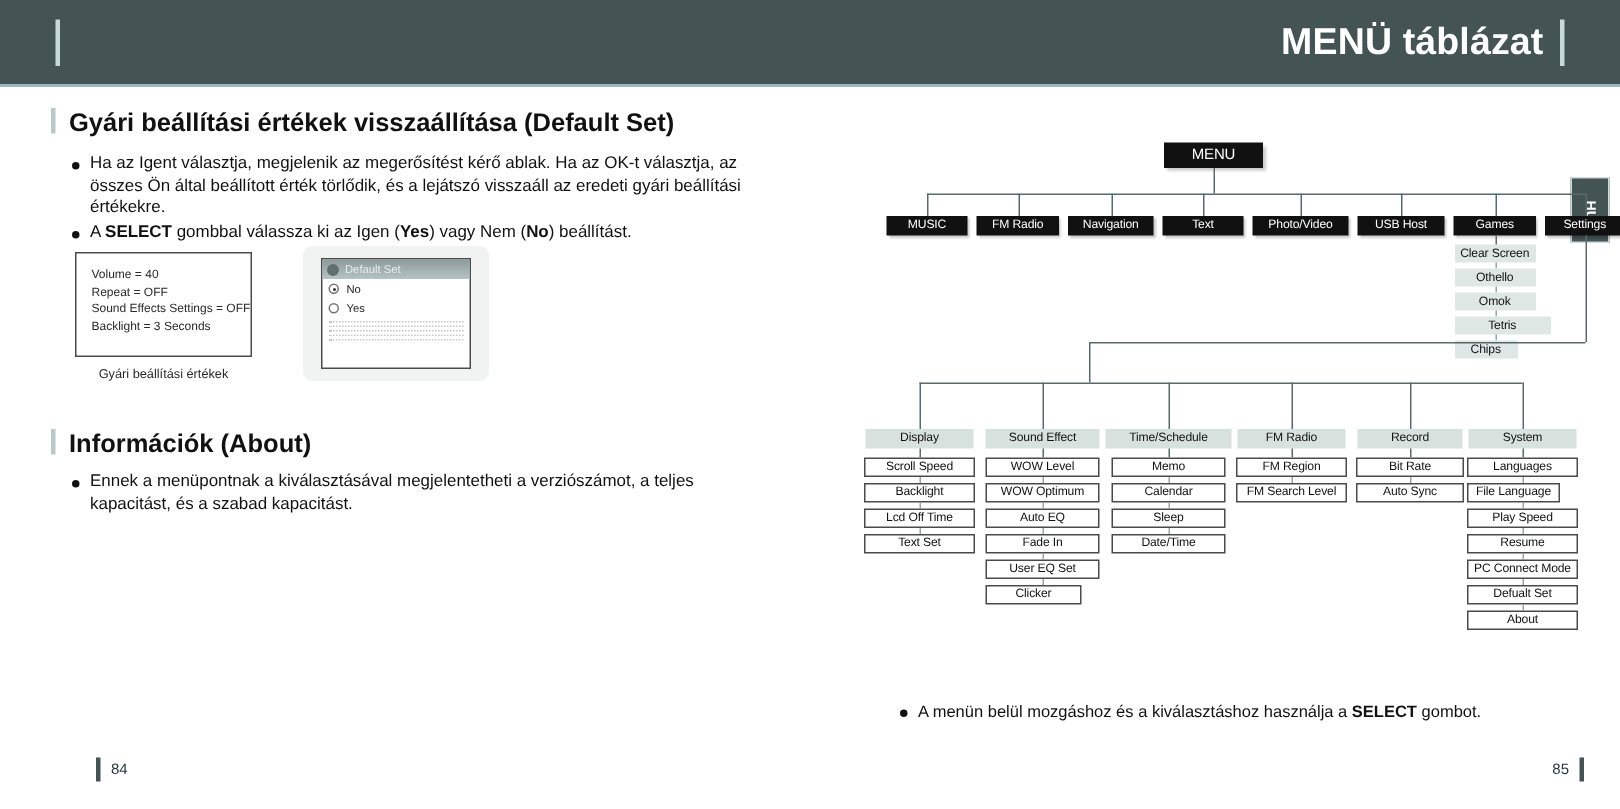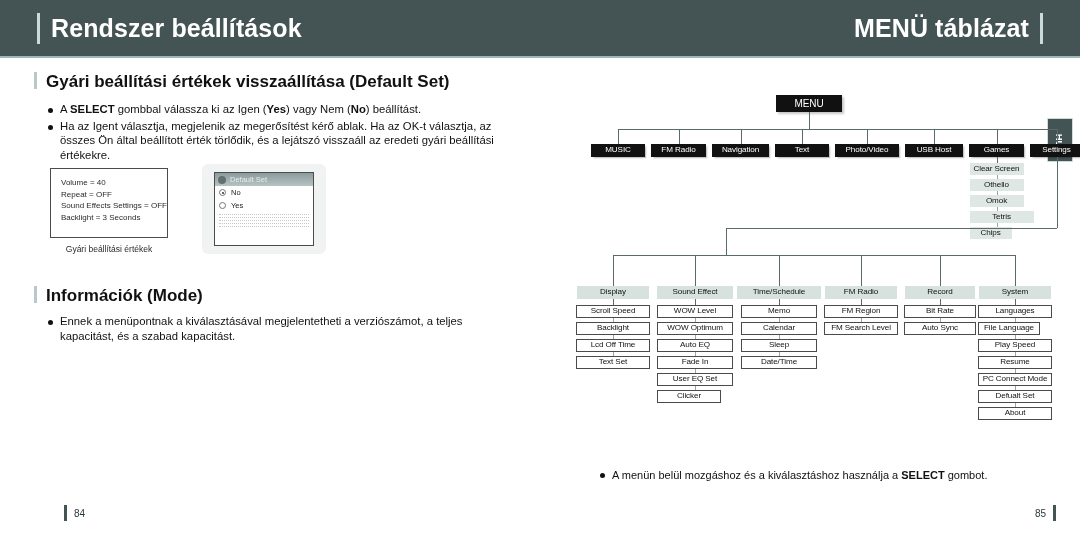--- a/index.html
+++ b/index.html
@@ -323,21 +323,20 @@
 </head>
 <body>
 
 <div class="page">
 
   <div class="header-bar"></div>
   <div class="header-underline"></div>
 
   <div class="header-left">
     <span class="hdr-tick"></span>
-    <span class="hdr-title">Rendszer beállítások</span>
   </div>
 
   <div class="header-right">
     <span class="hdr-title">MENÜ táblázat</span>
     <span class="hdr-tick"></span>
   </div>
 
   <div class="hu-tab">
     <span>HU</span>
   </div>
@@ -345,25 +344,25 @@
   <div class="left-col">
 
     <div class="sec-title" style="left:34px; top:14px;">
       <span class="sec-tick"></span>
       <span class="sec-title-text">Gyári beállítási értékek visszaállítása (Default Set)</span>
     </div>
 
     <div class="bullet-list" id="s1-bullets" style="left:48px; top:44px;">
         <div class="bullet-row">
           <span class="bullet-dot"></span>
-          <span class="bullet-text">A <b>SELECT</b> gombbal válassza ki az Igen (<b>Yes</b>) vagy Nem (<b>No</b>) beállítást.</span>
+          <span class="bullet-text">Ha az Igent választja, megjelenik az megerősítést kérő ablak. Ha az OK-t választja, az összes Ön által beállított érték törlődik, és a lejátszó visszaáll az eredeti gyári beállítási értékekre.</span>
         </div>
         <div class="bullet-row">
           <span class="bullet-dot"></span>
-          <span class="bullet-text">Ha az Igent választja, megjelenik az megerősítést kérő ablak. Ha az OK-t választja, az összes Ön által beállított érték törlődik, és a lejátszó visszaáll az eredeti gyári beállítási értékekre.</span>
+          <span class="bullet-text">A <b>SELECT</b> gombbal válassza ki az Igen (<b>Yes</b>) vagy Nem (<b>No</b>) beállítást.</span>
         </div>
       </div>
 
     <div class="shot-area">
 
       <div class="shot-lcd">
         <div id="lcd-lines">
             <div class="lcd-line">Volume = 40</div>
             <div class="lcd-line">Repeat = OFF</div>
             <div class="lcd-line">Sound Effects Settings = OFF</div>
@@ -392,21 +391,21 @@
           <div class="shot-rule"></div>
           <div class="shot-rule"></div>
           <div class="shot-rule"></div>
           <div class="shot-rule"></div>
         </div>
       </div>
     </div>
 
     <div class="sec-title" style="left:34px; top:228px;">
       <span class="sec-tick"></span>
-      <span class="sec-title-text">Információk (Mode)</span>
+      <span class="sec-title-text">Információk (About)</span>
     </div>
 
     <div class="bullet-list" id="s2-bullets" style="left:48px; top:256px;">
         <div class="bullet-row">
           <span class="bullet-dot"></span>
           <span class="bullet-text">Ennek a menüpontnak a kiválasztásával megjelentetheti a verziószámot, a teljes kapacitást, és a szabad kapacitást.</span>
         </div>
       </div>
   </div>
 

